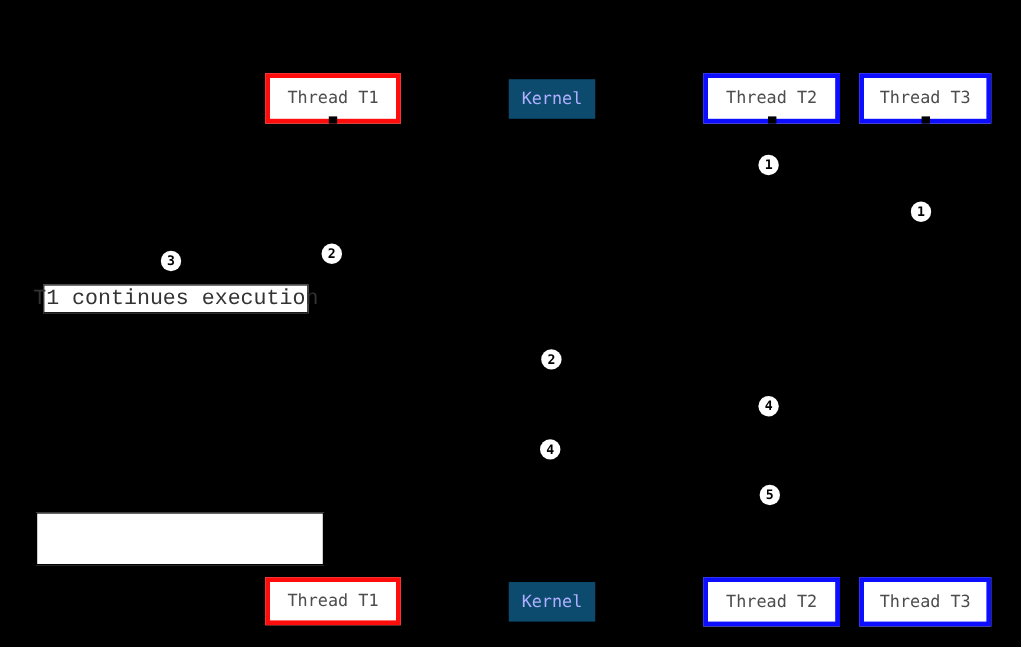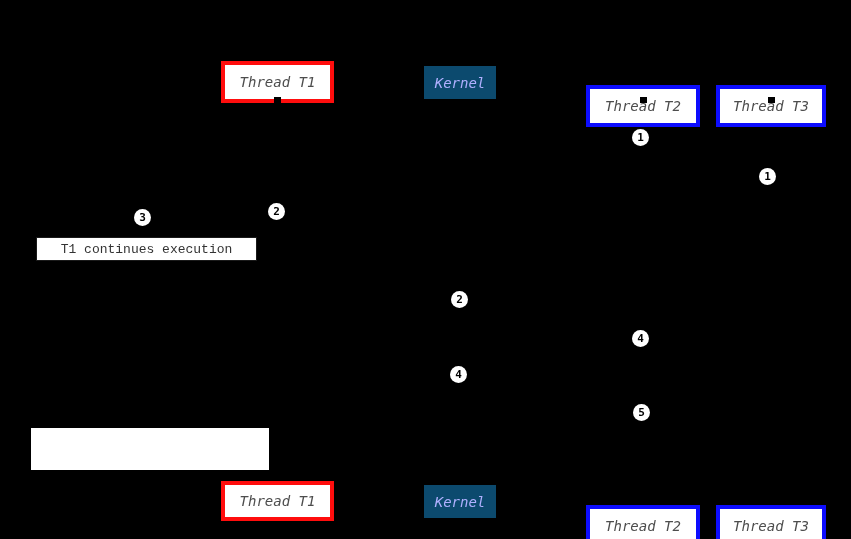--- a/index.html
+++ b/index.html
@@ -35,24 +35,23 @@
   .participant {
     position: absolute;
     box-sizing: border-box;
     background: #ffffff;
     color: #4d4d4d;
     font-size: 14px;
     display: flex;
     align-items: center;
     justify-content: center;
     white-space: nowrap;
-    font-style: italic;
   }
   .p-red  { border: 4px solid #ff0d0d; }
-  .p-blue { border: 4px solid #0d0dff; margin-top: 24px; }
+  .p-blue { border: 4px solid #0d0dff; }
   .p-kernel {
     background: #0c4a6e;
     border: none;
     color: #b0b0ff;
   }
   .badge {
     position: absolute;
     width: 17px;
     height: 17px;
     border-radius: 50%;
@@ -70,21 +69,21 @@
     box-sizing: border-box;
     background: #ffffff;
     border: 1px solid #1a1a1a;
     display: flex;
     align-items: center;
     justify-content: center;
     white-space: nowrap;
   }
   .note-text {
     font-family: "Liberation Mono", monospace;
-    font-size: 13px;
+    font-size: 18px;
     color: #333333;
   }
   .notch {
     position: absolute;
     width: 7px;
     height: 6px;
     background: #000000;
   }
   .arrowhead-down {
     position: absolute;

